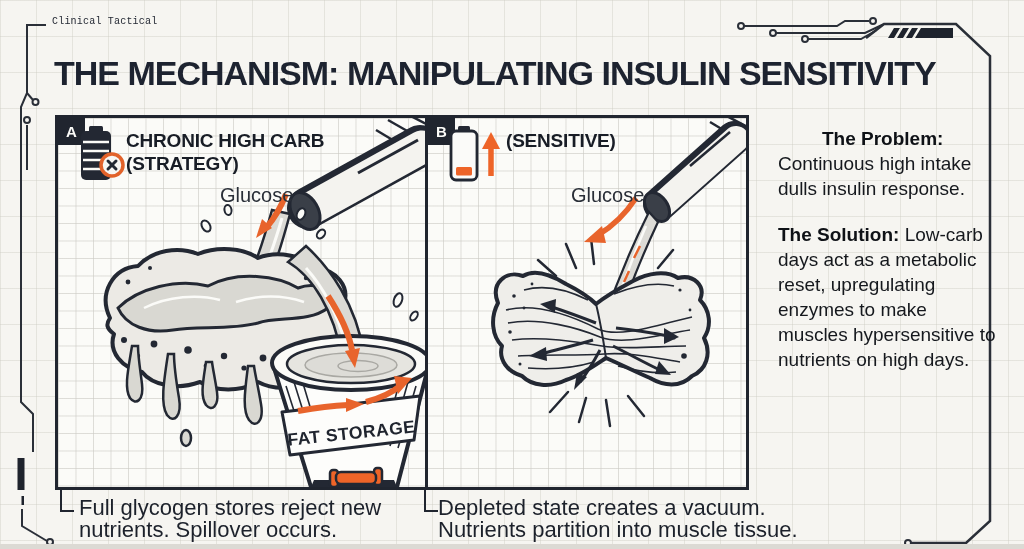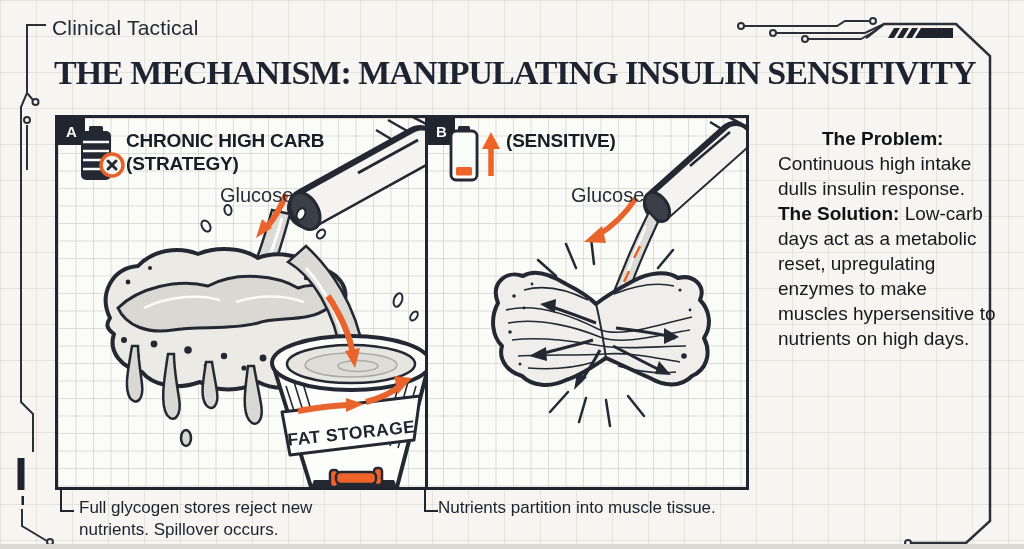--- a/index.html
+++ b/index.html
@@ -8,22 +8,22 @@
   .page {
     position:relative; width:1024px; height:549px; overflow:hidden;
     background-color:#f6f5f1;
     background-image:
       linear-gradient(to right, rgba(208,206,198,.45) 1px, transparent 1px),
       linear-gradient(to bottom, rgba(208,206,198,.45) 1px, transparent 1px);
     background-size:36px 36px;
     color:#232833;
   }
   .decor { position:absolute; inset:0; pointer-events:none; }
-  .brand { position:absolute; left:52px; top:16px; font-size:21px; letter-spacing:.2px; color:#232833; }
-  .title { position:absolute; left:54px; top:54px; font-size:34px; font-weight:700; letter-spacing:-1px; color:#1d2330; white-space:nowrap;font-family:Liberation Serif, serif; }
+  .brand { position:absolute; left:52px; top:16px; font-size:10px; letter-spacing:.2px; color:#232833;font-family:Liberation Mono, monospace; }
+  .title { position:absolute; left:54px; top:54px; font-size:34px; font-weight:700; letter-spacing:-1px; color:#1d2330; white-space:nowrap; }
 
   .main-box {
     position:absolute; left:55px; top:115px; width:694px; height:375px;
     border:3px solid #20252f;
     background-color:#fbfbf8;
     background-image:
       linear-gradient(to right, rgba(205,204,198,.65) 1px, transparent 1px),
       linear-gradient(to bottom, rgba(205,204,198,.65) 1px, transparent 1px);
     background-size:17.5px 17.5px;
   }
@@ -36,26 +36,26 @@
   .tag {
     position:absolute; left:0; top:0; width:27px; height:27px; background:#20252f;
     color:#fbfbf8; font-weight:700; font-size:15px; display:flex; align-items:center; justify-content:center;
   }
   .battery { position:absolute; left:20px; top:8px; }
   .heading { position:absolute; top:11px; font-size:19px; line-height:23px; font-weight:700; color:#181d26; letter-spacing:-.2px; }
   .panel-a .heading { left:68px; }
   .panel-b .heading { left:78px; }
   .glucose { position:absolute; font-size:20px; color:#2a2f38; font-weight:500; }
 
-  .caption { position:absolute; font-size:17px; line-height:21.5px; color:#1c212b; }
+  .caption { position:absolute; font-size:22px; line-height:21.5px; color:#1c212b; }
   .elbow { position:absolute; width:14px; height:23px; border-left:2px solid #20252f; border-bottom:2px solid #20252f; }
   .sidebar { position:absolute; left:778px; top:126px; width:218px; font-size:19px; line-height:25px; color:#15181d; }
   .sidebar b { font-weight:700; color:#0e1116; }
   .sidebar .para-problem b { display:block;margin-left:44px; }
-  .sidebar .para-solution { }
+  .sidebar .para-solution { margin-top:21px; }
   .bottom-edge { position:absolute; left:0; top:544px; width:1024px; height:5px; background:#dcdad4; }
 </style>
 </head>
 <body>
 
 <div class="page">
 
   <svg class="decor" width="1024" height="549" viewBox="0 0 1024 549">
     <g stroke="#2a2f38" stroke-width="2" fill="none">
 
@@ -302,20 +302,21 @@
     </div>
   </div>
 
   <div class="elbow" style="left:60px; top:489px;"></div>
   <div class="caption" style="left:79px; top:497px;">
     <div>Full glycogen stores reject new</div>
     <div>nutrients. Spillover occurs.</div>
   </div>
   <div class="elbow" style="left:424px; top:489px;"></div>
   <div class="caption" style="left:438px; top:497px;">
+    <div>Depleted state creates a vacuum.</div>
     <div>Nutrients partition into muscle tissue.</div>
   </div>
 
   <div class="sidebar">
     <div class="para-problem"><b>The Problem:</b><span>Continuous high intake dulls insulin response.</span></div>
     <div class="para-solution"><b>The Solution:</b> <span>Low-carb days act as a metabolic reset, upregulating enzymes to make muscles hypersensitive to nutrients on high days.</span></div>
   </div>
 
   <div class="bottom-edge"></div>
 </div>

